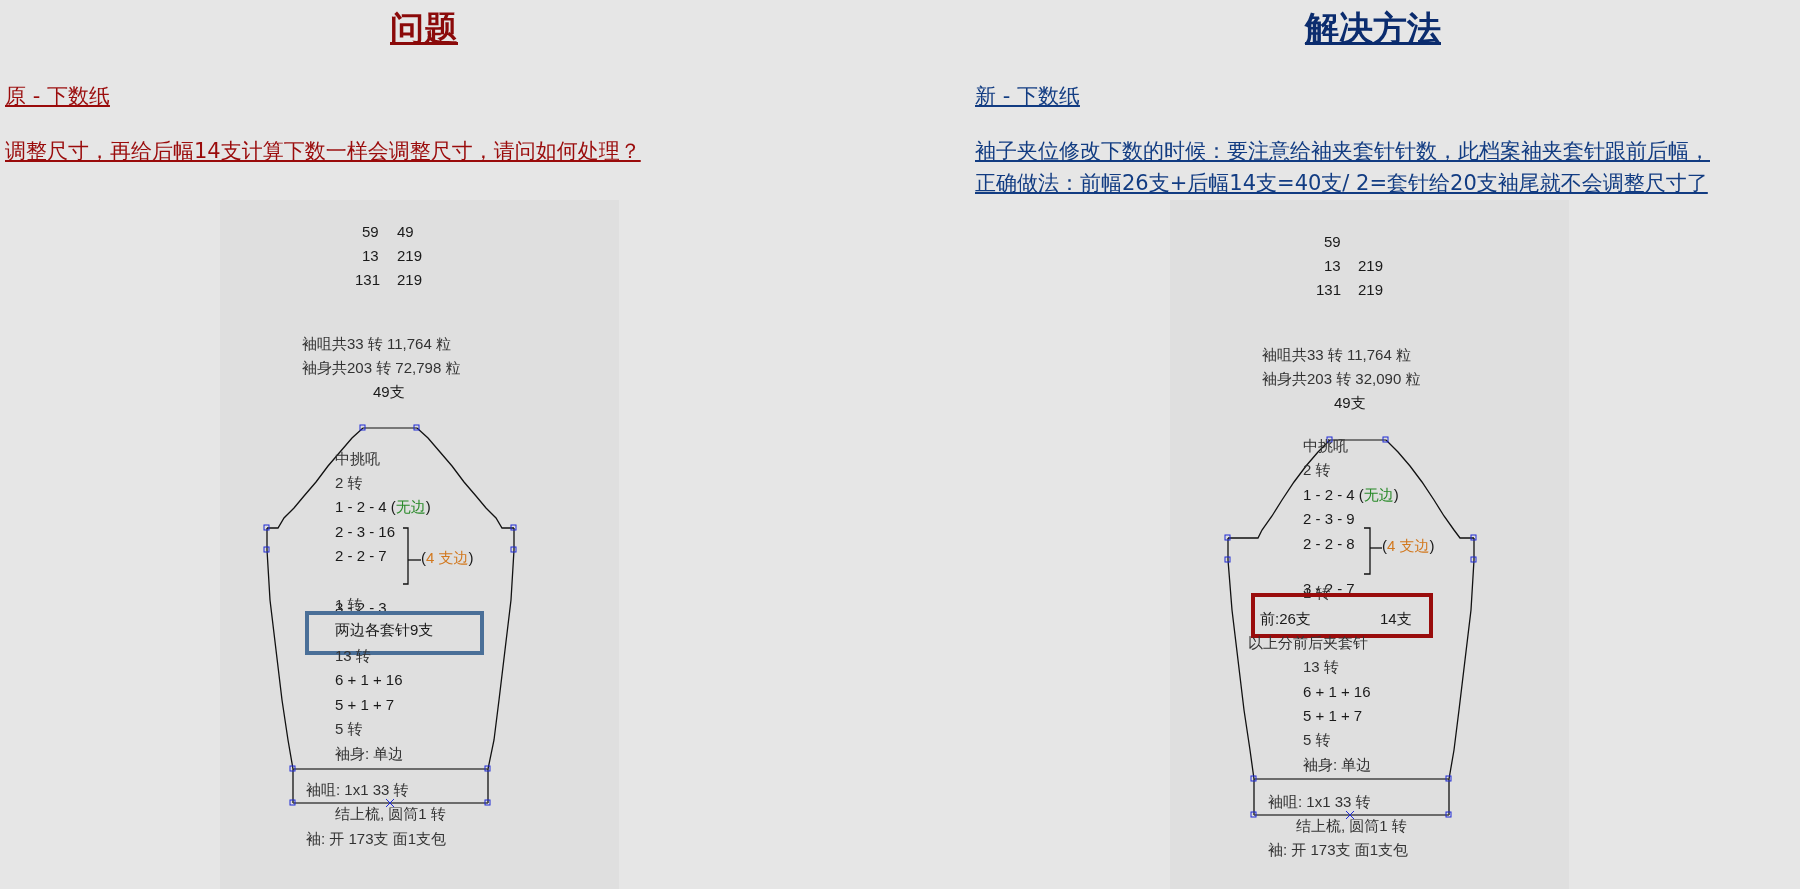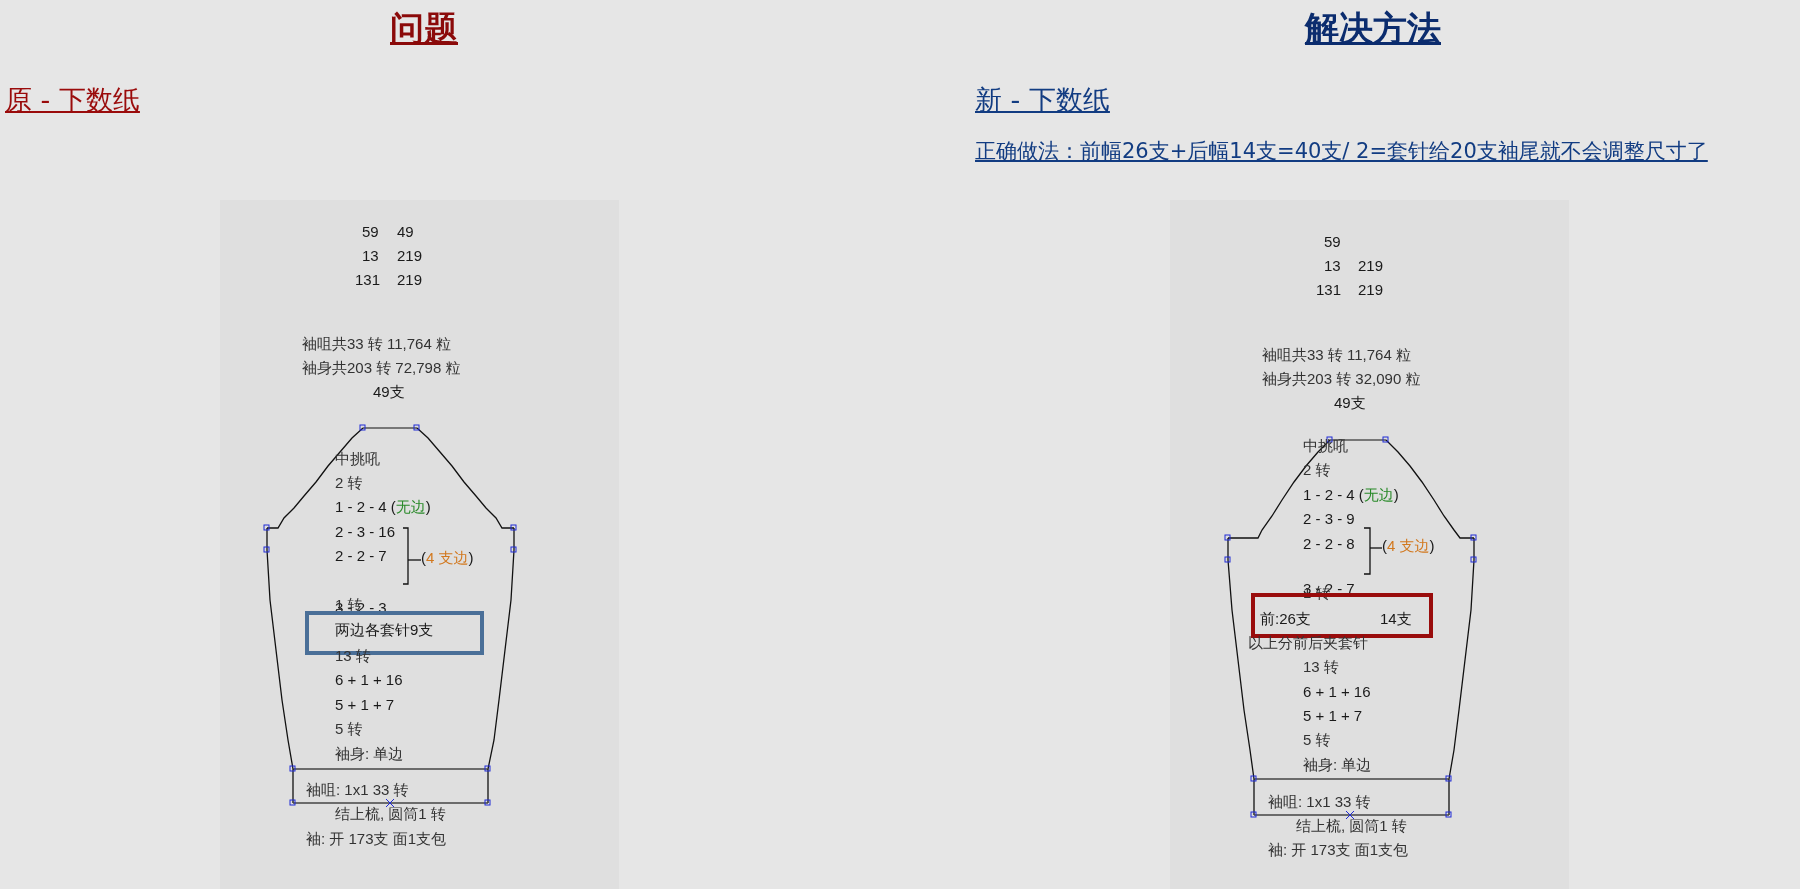--- a/index.html
+++ b/index.html
@@ -2,39 +2,40 @@
 <html><head>
 <meta charset="utf-8">
 <style>
   html, body { margin:0; padding:0; }
   body { width:1800px; height:889px; background:#e6e6e6; position:relative; overflow:hidden;
          font-family:"DejaVu Sans","Liberation Sans",sans-serif; }
   .abs { position:absolute;text-decoration:underline; }
   .title { font-weight:bold; font-size:34px; white-space:nowrap; }
   .title.problem { color:#8b0a0a; left:390px; top:6px; }
   .title.solution { color:#0b2c6e; left:1305px; top:6px; }
-  .sub { font-size:27px; white-space:nowrap; }
+  .sub { font-size:21px; white-space:nowrap; }
   .red { color:#9a0b0b; }
   .blue { color:#123c82;margin-left:20px; }
   .para { font-size:21px; line-height:32px; white-space:nowrap; }
   .panel { background:#dfdfdf; }
   .t { position:absolute; font-size:15px; color:#1a1a1a; white-space:nowrap; font-family:"Liberation Sans","DejaVu Sans",sans-serif; }
   .t.sm { color:#333; }
   .green { color:#2a8a2a; }
   .orange { color:#d2781e; }
   svg { position:absolute; left:0; top:0; }
   .hbox-blue { position:absolute; border:4px solid #4a6f98; }
   .hbox-red { position:absolute; border:4px solid #990c0c; }
 </style>
 </head>
 <body>
 
 <div class="abs title problem">问题</div>
 <div class="abs sub red" style="left:5px;top:82px;">原 - 下数纸</div>
 <div class="abs para red" style="left:5px;top:135px;">
+  <div>调整尺寸，再给后幅14支计算下数一样会调整尺寸，请问如何处理？</div>
 </div>
 
 <div class="abs panel" style="left:220px;top:200px;width:399px;height:689px;"></div>
 
 <svg width="1800" height="889">
   <g fill="none" stroke="#111" stroke-width="1.3">
     <line x1="363" y1="428" x2="417" y2="428" stroke="#555"></line>
     <polyline points="363,428 352,438 340,452 328,466 316,482 304,496 294,508 284,518 278,528 267,528"></polyline>
     <polyline points="417,428 428,438 440,452 452,466 464,482 476,496 486,508 496,518 502,528 514,528"></polyline>
     <polyline points="267,528 267,550 270,600 276,650 282,700 288,740 293,769"></polyline>
@@ -91,20 +92,21 @@
   <div class="t sm" style="left:335px;top:720px;">5 转</div>
   <div class="t sm" style="left:335px;top:745px;">袖身: 单边</div>
   <div class="t sm" style="left:306px;top:781px;">袖咀: 1x1    33 转</div>
   <div class="t sm" style="left:335px;top:805px;">结上梳, 圆筒1 转</div>
   <div class="t sm" style="left:306px;top:830px;">袖: 开 173支 面1支包</div>
 </div>
 
 <div class="abs title solution">解决方法</div>
 <div class="abs sub blue" style="left:955px;top:82px;">新 - 下数纸</div>
 <div class="abs para blue" style="left:955px;top:135px;">
+  <div>袖子夹位修改下数的时候：要注意给袖夹套针针数，此档案袖夹套针跟前后幅，</div>
   <div>正确做法：前幅26支+后幅14支=40支/ 2=套针给20支袖尾就不会调整尺寸了</div>
 </div>
 
 <div class="abs panel" style="left:1170px;top:200px;width:399px;height:689px;"></div>
 
 <svg width="1800" height="889">
   <g fill="none" stroke="#111" stroke-width="1.3">
     <line x1="1330" y1="440" x2="1386" y2="440" stroke="#555"></line>
     <polyline points="1330,440 1318,452 1306,466 1294,482 1282,500 1272,516 1262,530 1258,538 1228,538"></polyline>
     <polyline points="1386,440 1398,452 1410,466 1422,482 1434,500 1444,516 1454,530 1460,538 1474,538"></polyline>

